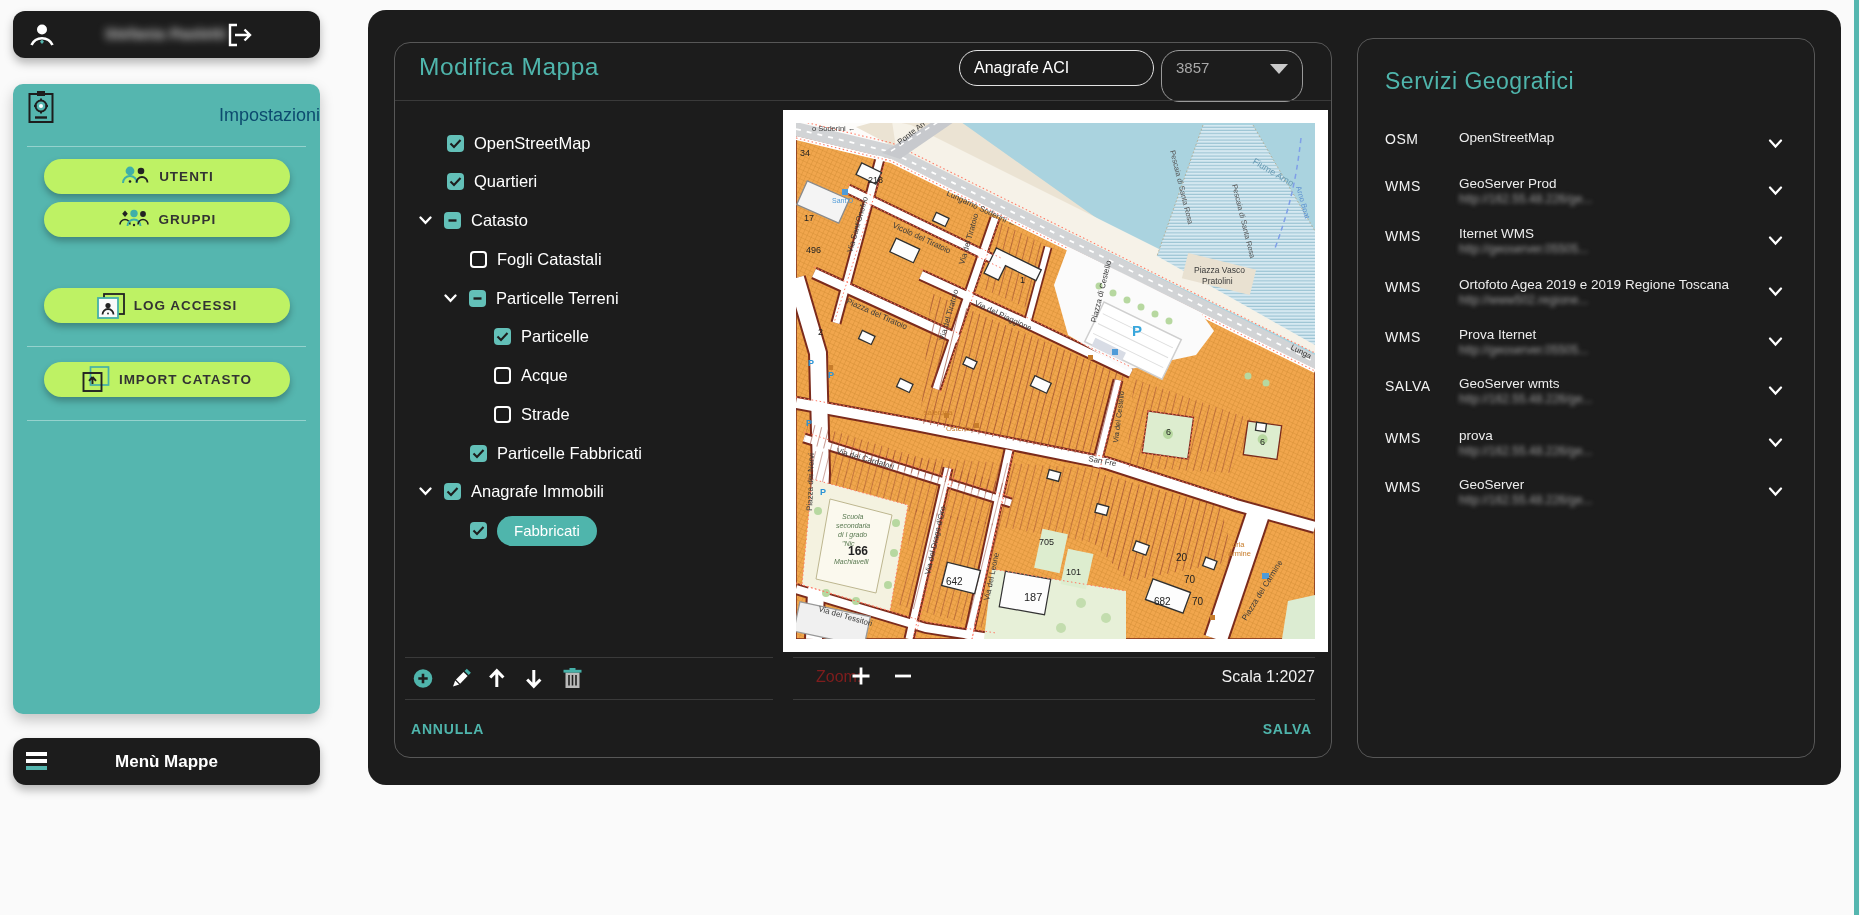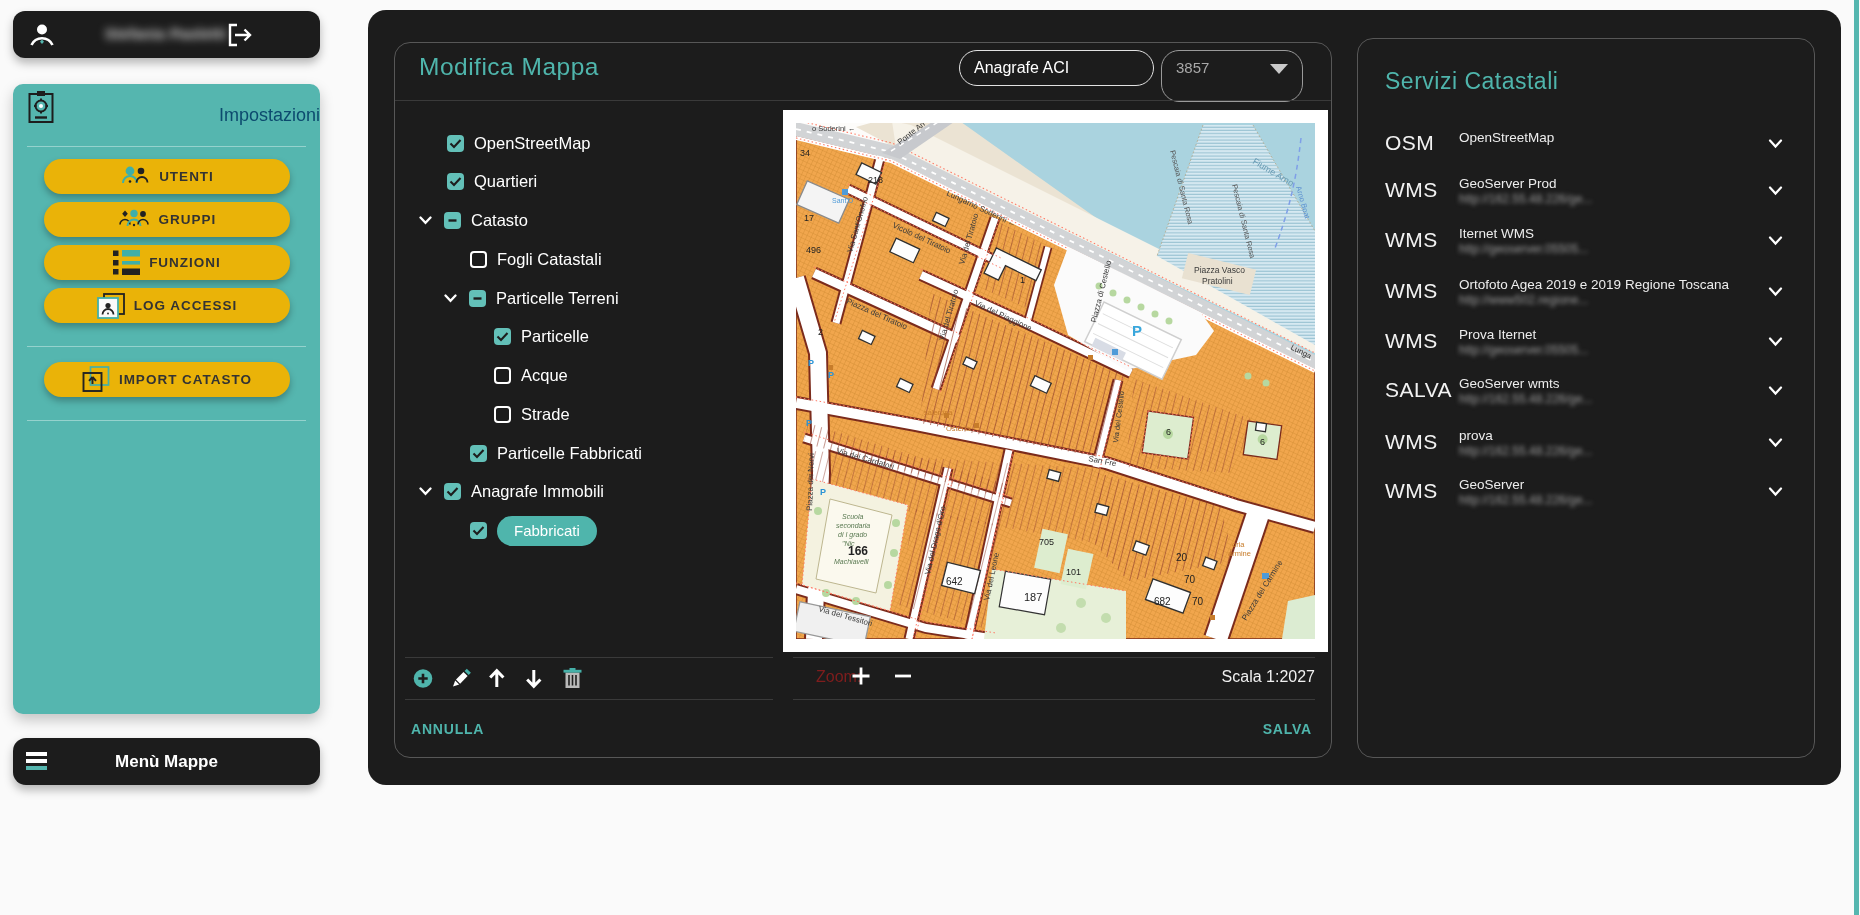--- a/index.html
+++ b/index.html
@@ -5,21 +5,21 @@
 * { margin:0; padding:0; box-sizing:border-box; }
 html,body { width:1860px; height:915px; background:#fafafa; font-family:"Liberation Sans", sans-serif; overflow:hidden; }
 .abs { position:absolute; }
 
 
 #topbar { left:13px; top:11px; width:307px; height:47px; background:#1c1c1c; border-radius:12px; box-shadow:0 5px 10px rgba(0,0,0,.28); }
 #topbar .uname { position:absolute; left:92px; top:15px; width:116px; text-align:center; color:#dcdcdc; font-size:14.5px; font-weight:bold; filter:blur(4.5px); letter-spacing:.5px; white-space:nowrap;}
 #sidepanel { left:13px; top:84px; width:307px; height:630px; background:#55b6af; border-radius:10px; box-shadow:0 6px 14px rgba(0,0,0,.22); }
 #sidepanel .hdr { position:absolute; left:0; top:12px; width:100%; text-align:right; color:#0c4a6e; font-size:18px;margin-top:9px; }
 .sdiv { position:absolute; left:14px; width:279px; height:1px; background:rgba(255,255,255,.38); }
-.sbtn { position:absolute; left:31px; width:246px; height:35px; background:#eab308; border-radius:17.5px; box-shadow:0 4px 7px rgba(0,0,0,.28); display:flex; align-items:center; justify-content:center; gap:9px; color:#333; font-size:13.5px; font-weight:bold; letter-spacing:1px; }
+.sbtn { position:absolute; left:31px; width:246px; height:35px; background:#bef264; border-radius:17.5px; box-shadow:0 4px 7px rgba(0,0,0,.28); display:flex; align-items:center; justify-content:center; gap:9px; color:#333; font-size:13.5px; font-weight:bold; letter-spacing:1px; }
 .sbtn.dark { background:#1f1f1f; color:#4fb5ac; }
 #menubar { left:13px; top:738px; width:307px; height:47px; background:#1c1c1c; border-radius:13px; box-shadow:0 5px 10px rgba(0,0,0,.28); }
 #menubar .t { position:absolute; left:0; top:14px; width:100%; text-align:center; color:#fff; font-size:17px; font-weight:bold; }
 .hb { position:absolute; left:13px; top:14px; width:21px; }
 .hb div { height:3.5px; margin-bottom:3.6px; background:#fff; }
 .hb div:last-child { background:#55b6af; }
 
 
 #darkwrap { left:368px; top:10px; width:1473px; height:775px; background:#1c1c1c; border-radius:18px; }
 
@@ -46,21 +46,21 @@
 #scala { left:1150px; top:668px; width:165px; text-align:right; color:#f0f0f0; font-size:16px; }
 #annulla { left:411px; top:721px; color:#4fb5ac; font-size:14px; font-weight:bold; letter-spacing:.8px; }
 #salva { left:1212px; top:721px; width:100px; text-align:right; color:#4fb5ac; font-size:14px; font-weight:bold; letter-spacing:.8px; }
 
 
 #mapframe { left:783px; top:110px; width:545px; height:542px; background:#fff; }
 
 
 #rpanel { left:1357px; top:38px; width:458px; height:720px; border:1px solid #575757; border-radius:16px; }
 #rtitle { left:1385px; top:68px; font-size:23px; color:#4fb5ac; letter-spacing:.5px; }
-.rtype { position:absolute; left:1385px; color:#f2f2f2; font-size:21px; font-weight:400; letter-spacing:.5px;text-align:right; }
+.rtype { position:absolute; left:1385px; color:#f2f2f2; font-size:14px; font-weight:400; letter-spacing:.5px;text-align:right; }
 .rname { position:absolute; left:1459px; color:#ededed; font-size:13.5px; }
 .rurl { position:absolute; left:1459px; color:#9a9a9a; font-size:12px; filter:blur(2.2px); }
 .rchev { position:absolute; left:1768px; }
 
 #scrollline { left:1854px; top:0; width:5px; height:915px; background:#55b6af; }
 </style>
 </head>
 <body>
 
 <div class="abs" id="topbar">
@@ -110,31 +110,20 @@
       <circle cx="16" cy="4.5" r="3.7" fill="#3fafa8"></circle>
       <circle cx="25" cy="5" r="2.9" fill="#222"></circle>
       <path d="M2 15.5 A5 5 0 0 1 12 15.5" fill="none" stroke="#222" stroke-width="1.6"></path>
       <path d="M9.5 17 A6.5 6.5 0 0 1 22.5 17" fill="none" stroke="#3fafa8" stroke-width="1.9"></path>
       <circle cx="16" cy="16" r="1.2" fill="#222"></circle>
       <path d="M20 15.5 A5 5 0 0 1 30 15.5" fill="none" stroke="#222" stroke-width="1.6"></path>
     </svg>
       <span>GRUPPI</span>
     </div>
 
-  <div class="sbtn" style="top:161px">
-      <svg width="27" height="25" viewBox="0 0 27 25">
-      <rect x="0" y="0.5" width="5.5" height="5.5" fill="#222"></rect>
-        <rect x="9" y="0" width="18" height="6.5" fill="#3fafa8"></rect>
-      <rect x="0" y="10" width="5.5" height="5.5" fill="#222"></rect>
-        <rect x="9" y="11" width="18" height="3.6" fill="#3fafa8"></rect>
-      <rect x="0" y="19" width="5.5" height="5.5" fill="#222"></rect>
-        <rect x="9" y="18.5" width="18" height="6.5" fill="#222"></rect>
-    </svg>
-      <span>FUNZIONI</span>
-    </div>
 
   <div class="sbtn" style="top:204px">
       <svg width="28" height="26" viewBox="0 0 28 26">
       <rect x="7" y="1" width="20" height="20" fill="none" stroke="#222" stroke-width="1.8"></rect>
       <rect x="1" y="5" width="20" height="20" fill="#fafafa" stroke="#45b0a8" stroke-width="1.8"></rect>
       <circle cx="11" cy="12.5" r="2.6" fill="#222"></circle>
       <path d="M5.5 21.5 A5.5 5.5 0 0 1 16.5 21.5" fill="none" stroke="#222" stroke-width="1.8"></path>
       <circle cx="11" cy="20.5" r="0.9" fill="#222"></circle>
     </svg>
       <span>LOG ACCESSI</span>
@@ -549,21 +538,21 @@
 <g font-family="Liberation Sans, sans-serif" fill="#c77c2a" font-size="7.5">
   <text x="128" y="292">salerosa</text>
   <text x="150" y="308">Osteria</text>
   <text x="436" y="424">oria</text>
   <text x="432" y="433">armine</text>
 </g>
 </svg>
 </div>
 
 <div class="abs" id="rpanel"></div>
-<div class="abs" id="rtitle">Servizi Catastali</div>
+<div class="abs" id="rtitle">Servizi Geografici</div>
 <div id="rrows">
     <div class="abs rtype" style="top:131px">OSM</div>
     <div class="abs rname" style="top:130px">OpenStreetMap</div>
     <svg class="abs rchev" style="top:139px" width="15" height="10" viewBox="0 0 15 10">
       <path d="M2 1.5 L7.5 7.5 L13 1.5" fill="none" stroke="#fff" stroke-width="2.2" stroke-linecap="round"></path>
     </svg>
     <div class="abs rtype" style="top:178.3px">WMS</div>
     <div class="abs rname" style="top:176.3px">GeoServer Prod</div>
     <div class="abs rurl" style="top:192.3px">http://162.55.48.226/ge...</div>
     <svg class="abs rchev" style="top:186.3px" width="15" height="10" viewBox="0 0 15 10">

